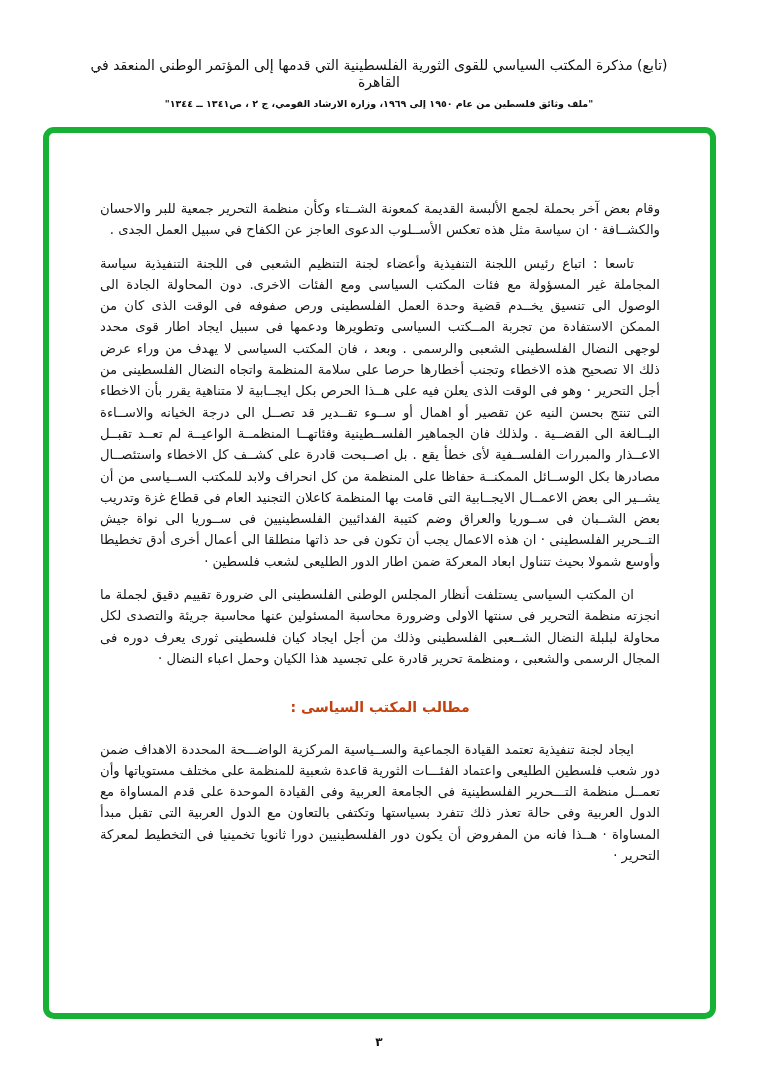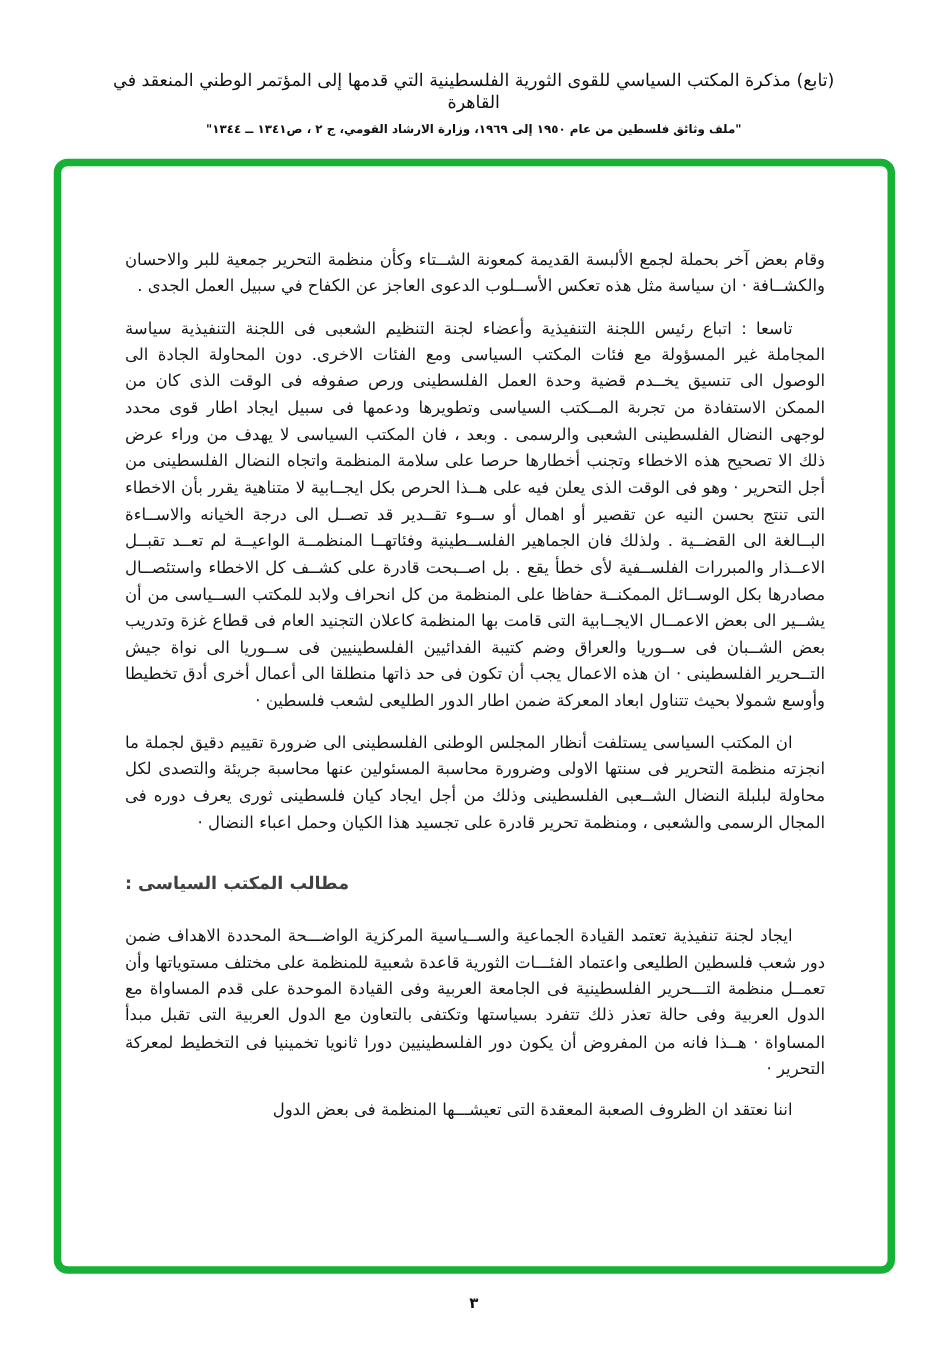--- a/index.html
+++ b/index.html
@@ -68,23 +68,23 @@
   }
   .doc-body p.indent {
     text-indent: 26px;
   }
   .lead-word {
     font-weight: 400;
   }
   .section-heading {
     font-weight: 700;
     font-size: 14px;
-    text-align: left;
+    text-align: center;
     margin: 28px 0 20px 0;
-    color: #404040;
+    color: #c2410c;
   }
   
   .page-number {
     position: absolute;
     top: 1035px;
     left: 0;
     right: 0;
     text-align: center;
     font-size: 12px;
     font-weight: 700;
@@ -108,19 +108,18 @@
     <p>وقام بعض آخر بحملة لجمع الألبسة القديمة كمعونة الشــتاء وكأن منظمة التحرير جمعية للبر والاحسان والكشــافة · ان سياسة مثل هذه تعكس الأســلوب الدعوى العاجز عن الكفاح في سبيل العمل الجدى .</p>
 
     <p class="indent"><span class="lead-word">تاسعا :</span><span> اتباع رئيس اللجنة التنفيذية وأعضاء لجنة التنظيم الشعبى فى اللجنة التنفيذية سياسة المجاملة غير المسؤولة مع فئات المكتب السياسى ومع الفئات الاخرى. دون المحاولة الجادة الى الوصول الى تنسيق يخــدم قضية وحدة العمل الفلسطينى ورص صفوفه فى الوقت الذى كان من الممكن الاستفادة من تجربة المــكتب السياسى وتطويرها ودعمها فى سبيل ايجاد اطار قوى محدد لوجهى النضال الفلسطينى الشعبى والرسمى . وبعد ، فان المكتب السياسى لا يهدف من وراء عرض ذلك الا تصحيح هذه الاخطاء وتجنب أخطارها حرصا على سلامة المنظمة واتجاه النضال الفلسطينى من أجل التحرير · وهو فى الوقت الذى يعلن فيه على هــذا الحرص بكل ايجــابية لا متناهية يقرر بأن الاخطاء التى تنتج بحسن النيه عن تقصير أو اهمال أو ســوء تقــدير قد تصــل الى درجة الخيانه والاســاءة البــالغة الى القضــية . ولذلك فان الجماهير الفلســطينية وفئاتهــا المنظمــة الواعيــة لم تعــد تقبــل الاعــذار والمبررات الفلســفية لأى خطأ يقع . بل اصــبحت قادرة على كشــف كل الاخطاء واستئصــال مصادرها بكل الوســائل الممكنــة حفاظا على المنظمة من كل انحراف ولابد للمكتب الســياسى من أن يشــير الى بعض الاعمــال الايجــابية التى قامت بها المنظمة كاعلان التجنيد العام فى قطاع غزة وتدريب بعض الشــبان فى ســوريا والعراق وضم كتيبة الفدائيين الفلسطينيين فى ســوريا الى نواة جيش التــحرير الفلسطينى · ان هذه الاعمال يجب أن تكون فى حد ذاتها منطلقا الى أعمال أخرى أدق تخطيطا وأوسع شمولا بحيث تتناول ابعاد المعركة ضمن اطار الدور الطليعى لشعب فلسطين ·</span></p>
 
     <p class="indent">ان المكتب السياسى يستلفت أنظار المجلس الوطنى الفلسطينى الى ضرورة تقييم دقيق لجملة ما انجزته منظمة التحرير فى سنتها الاولى وضرورة محاسبة المسئولين عنها محاسبة جريئة والتصدى لكل محاولة لبلبلة النضال الشــعبى الفلسطينى وذلك من أجل ايجاد كيان فلسطينى ثورى يعرف دوره فى المجال الرسمى والشعبى ، ومنظمة تحرير قادرة على تجسيد هذا الكيان وحمل اعباء النضال ·</p>
 
     <div class="section-heading">مطالب المكتب السياسى :</div>
 
     <p class="indent">ايجاد لجنة تنفيذية تعتمد القيادة الجماعية والســياسية المركزية الواضـــحة المحددة الاهداف ضمن دور شعب فلسطين الطليعى واعتماد الفئـــات الثورية قاعدة شعبية للمنظمة على مختلف مستوياتها وأن تعمــل منظمة التـــحرير الفلسطينية فى الجامعة العربية وفى القيادة الموحدة على قدم المساواة مع الدول العربية وفى حالة تعذر ذلك تتفرد بسياستها وتكتفى بالتعاون مع الدول العربية التى تقبل مبدأ المساواة · هــذا فانه من المفروض أن يكون دور الفلسطينيين دورا ثانويا تخمينيا فى التخطيط لمعركة التحرير ·</p>
 
-    <p class="indent">اننا نعتقد ان الظروف الصعبة المعقدة التى تعيشـــها المنظمة فى بعض الدول</p>
 
   </div>
 
   <div class="page-number">٣</div>
 
 </div>
 
 </body></html>

